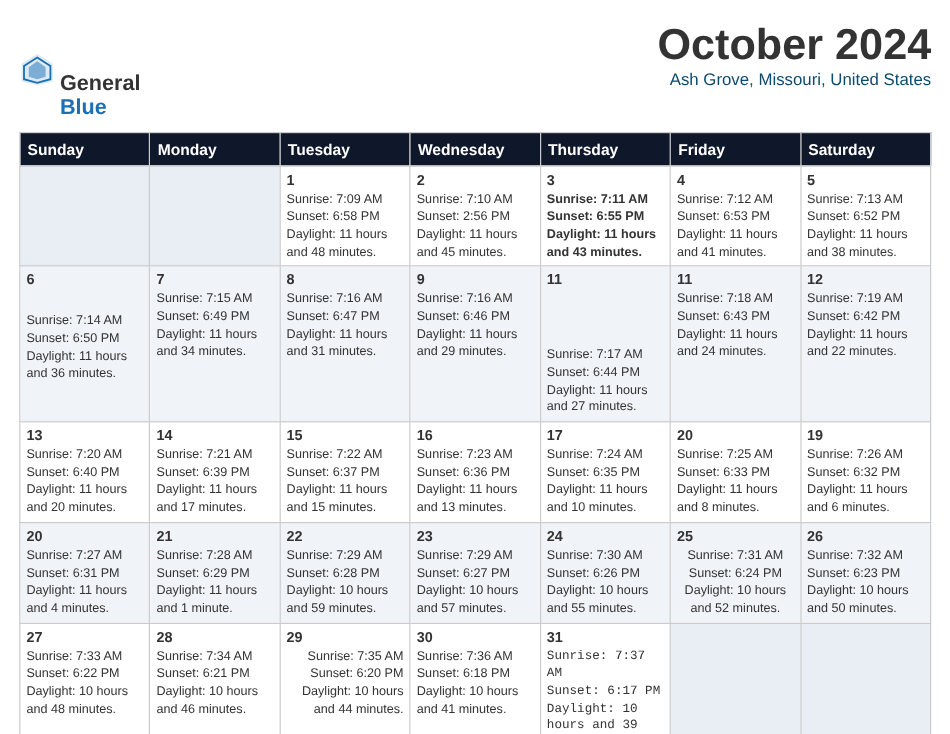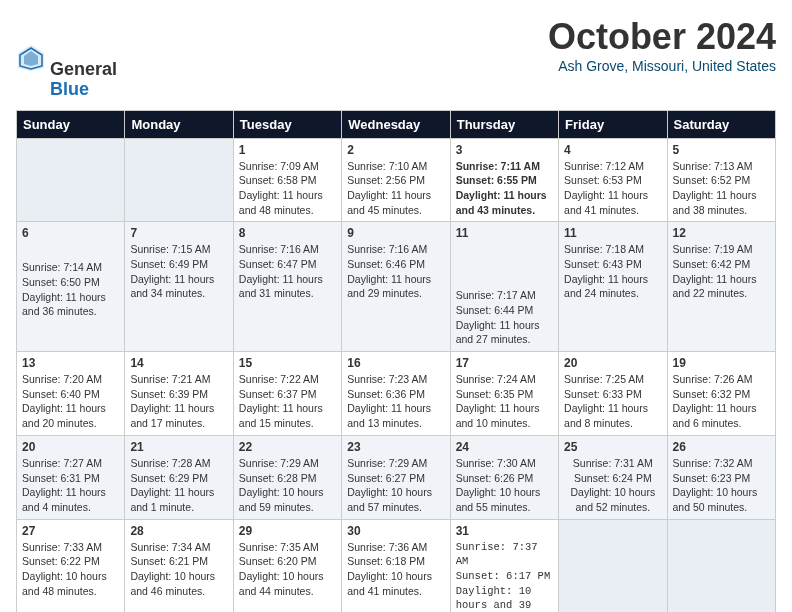--- a/index.html
+++ b/index.html
@@ -306,21 +306,21 @@
 Daylight: 10 hours and 48 minutes.</div>
         </td>
         <td>
           <span class="day-number">28</span>
           <div class="day-info" style="white-space: pre-line;">Sunrise: 7:34 AM
 Sunset: 6:21 PM
 Daylight: 10 hours and 46 minutes.</div>
         </td>
         <td>
           <span class="day-number">29</span>
-          <div class="day-info" style="white-space: pre-line;">Sunrise: 7:35 AM
+          <div class="day-info" style="white-space: pre-line; text-align: right;">Sunrise: 7:35 AM
 Sunset: 6:20 PM
 Daylight: 10 hours and 44 minutes.</div>
         </td>
         <td>
           <span class="day-number">30</span>
           <div class="day-info" style="white-space: pre-line;">Sunrise: 7:36 AM
 Sunset: 6:18 PM
 Daylight: 10 hours and 41 minutes.</div>
         </td>
         <td>

